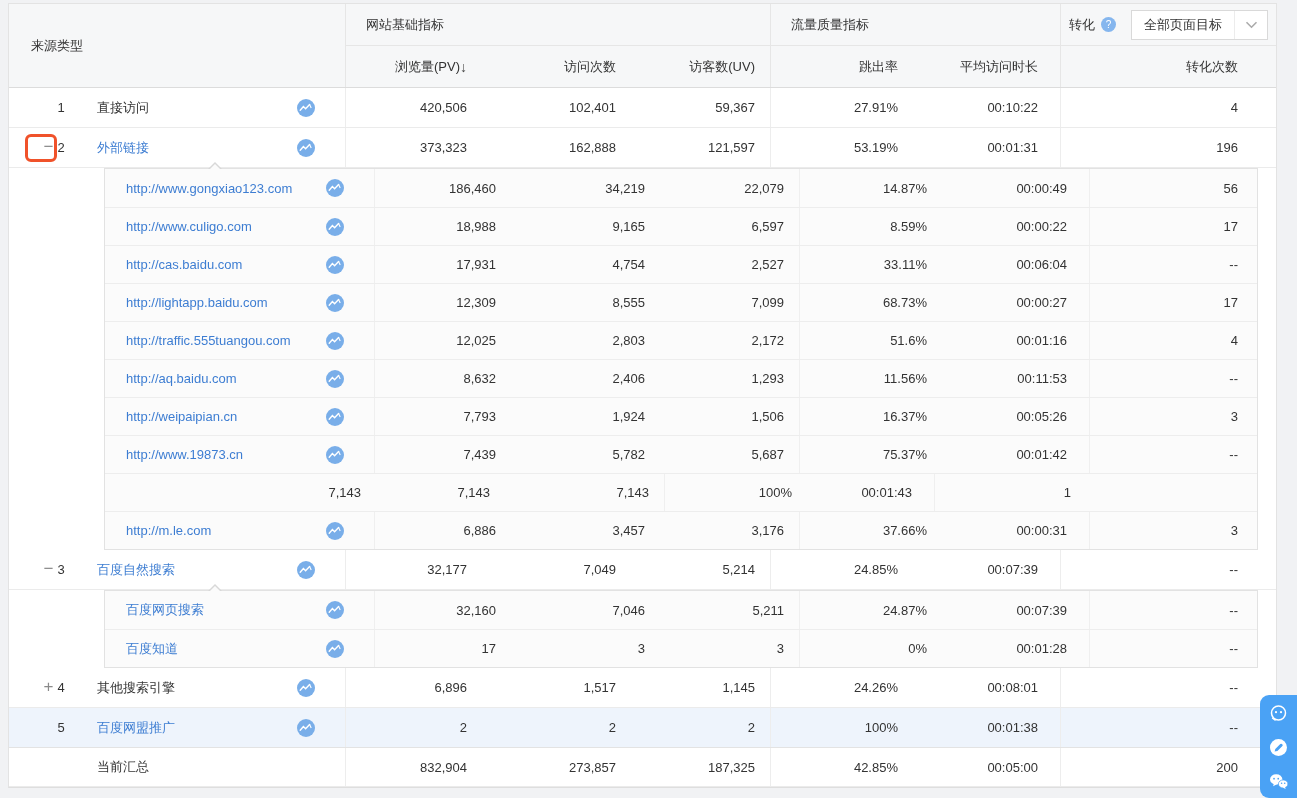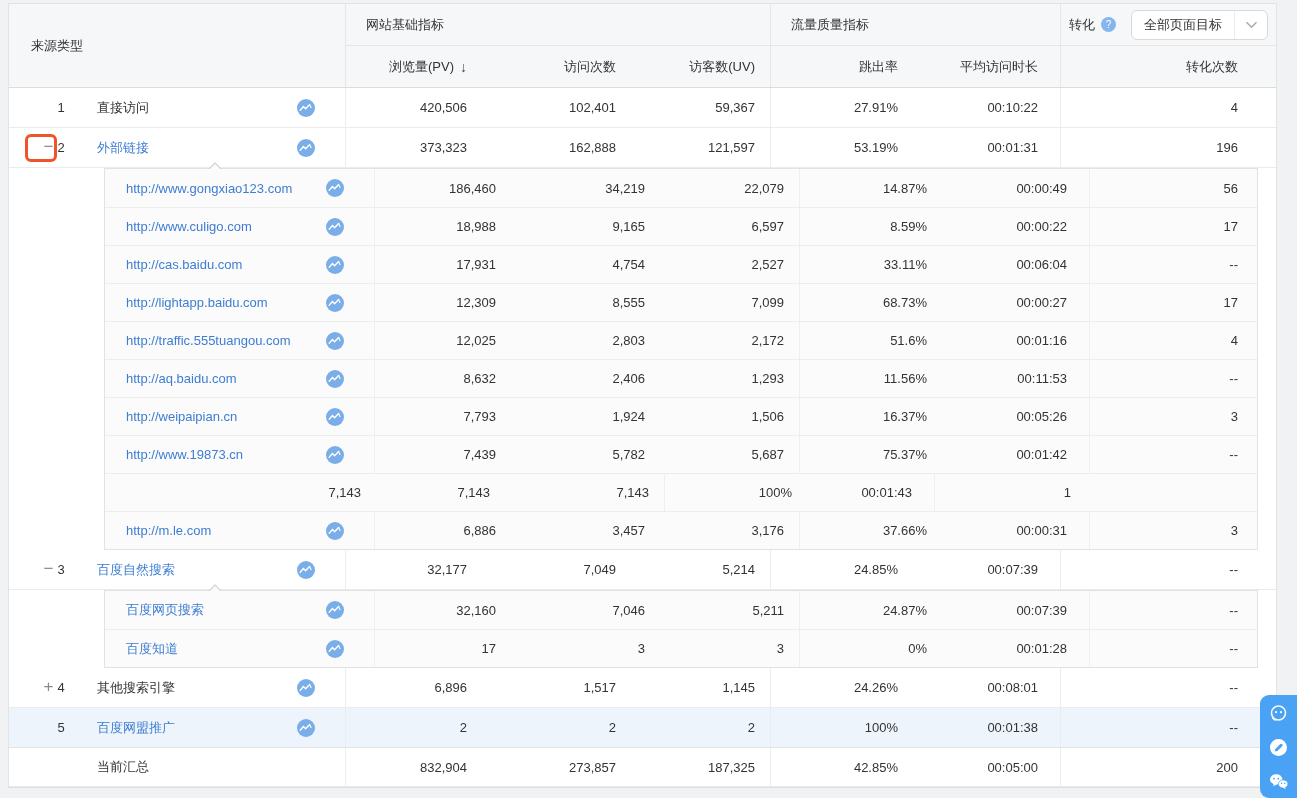--- a/index.html
+++ b/index.html
@@ -20,26 +20,26 @@
   .h-right{ flex:1; display:flex; flex-direction:column; }
   .tier1{ display:flex; height:42px; border-bottom:1px solid #e6e6e6; }
   .tier2{ display:flex; height:41px; }
   .g{ display:flex; align-items:center; padding-left:20px; }
   .g-basic{ width:425px; border-right:1px solid #e6e6e6; }
   .g-quality{ width:290px; border-right:1px solid #e6e6e6;font-family:Liberation Serif, serif; }
   .g-conv{ flex:1; padding-left:8px; }
   .help{ display:inline-block; width:15px; height:15px; border-radius:50%; background:#85b6ee;
          color:#fff; font-size:10px; line-height:15px; text-align:center; margin-left:6px; cursor:pointer;}
   .select{ margin-left:auto; margin-right:8px; height:30px; background:#fff; border:1px solid #d9d9d9;
-           border-radius:6px; display:flex; align-items:center; cursor:pointer; }
+           border-radius:0; display:flex; align-items:center; cursor:pointer; }
   .select .val{ width:102px; padding-left:12px; }
   .select .chev{ width:33px; height:100%; display:flex; align-items:center; justify-content:center;
                  border-left:1px solid #ececec; }
   .hc{ display:flex; align-items:center; justify-content:flex-end; }
-  .hc.v0{ width:135px; padding-right:14px; gap:6px; }
+  .hc.v0{ width:135px; padding-right:14px; }
   .hc.v1{ width:155px; padding-right:20px; }
   .hc.v2{ width:135px; padding-right:15px; border-right:1px solid #e6e6e6; }
   .hc.v3{ width:135px; padding-right:8px; }
   .hc.v4{ width:155px; padding-right:22px; border-right:1px solid #e6e6e6; }
   .hc.v5{ flex:1; padding-right:38px; }
   .sort-arrow{ font-weight:bold; color:#4a4a4a; font-size:14px; cursor:pointer; }
   
   .prow{ display:grid; grid-template-columns:337px 135px 155px 135px 135px 155px 1fr;
          height:40px; align-items:center; border-bottom:1px solid #ebebeb; background:#fff; }
   .prow.hl{ background:#eef4fc; }

